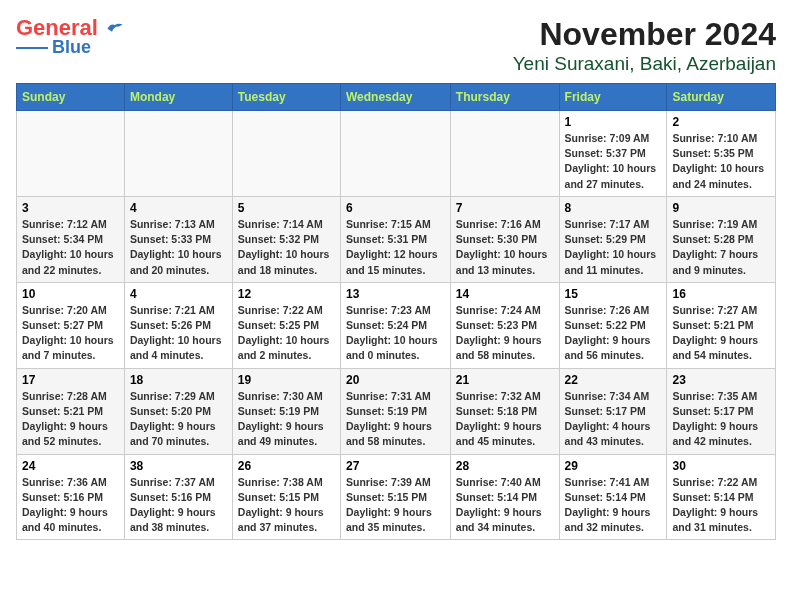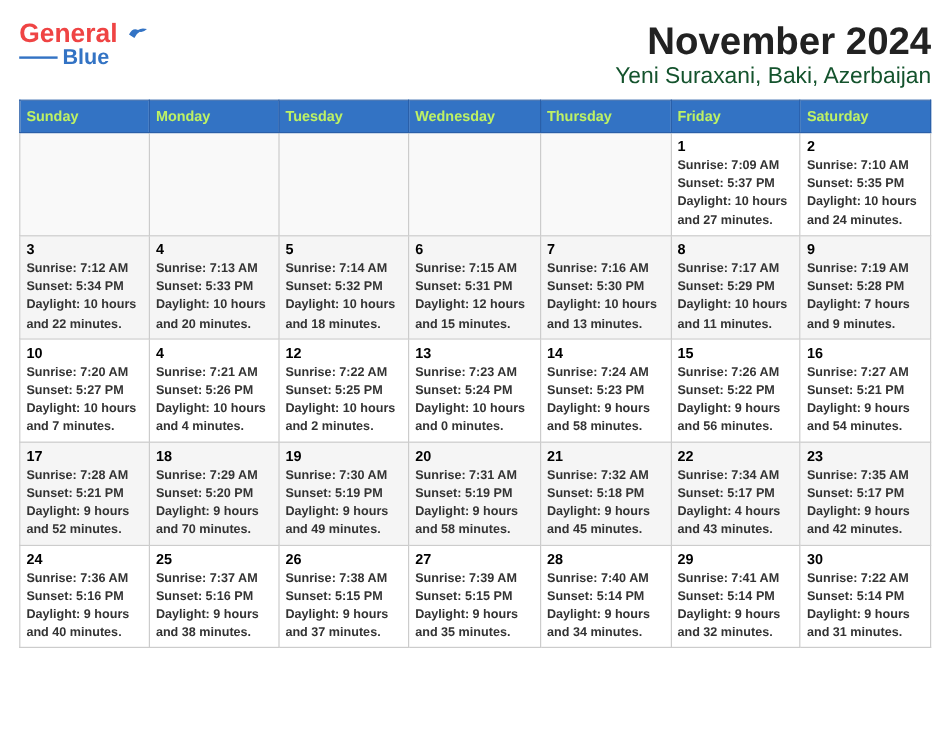--- a/index.html
+++ b/index.html
@@ -228,21 +228,21 @@
           <span class="day-num">23</span>
           <div class="day-info"><span>Sunrise: 7:35 AM</span><br><span>Sunset: 5:17 PM</span><br><span>Daylight: 9 hours and 42 minutes.</span></div>
         </td>
       </tr>
       <tr>
         <td>
           <span class="day-num">24</span>
           <div class="day-info"><span>Sunrise: 7:36 AM</span><br><span>Sunset: 5:16 PM</span><br><span>Daylight: 9 hours and 40 minutes.</span></div>
         </td>
         <td>
-          <span class="day-num">25</span>
+          <span class="day-num">38</span>
           <div class="day-info"><span>Sunrise: 7:37 AM</span><br><span>Sunset: 5:16 PM</span><br><span>Daylight: 9 hours and 38 minutes.</span></div>
         </td>
         <td>
           <span class="day-num">26</span>
           <div class="day-info"><span>Sunrise: 7:38 AM</span><br><span>Sunset: 5:15 PM</span><br><span>Daylight: 9 hours and 37 minutes.</span></div>
         </td>
         <td>
           <span class="day-num">27</span>
           <div class="day-info"><span>Sunrise: 7:39 AM</span><br><span>Sunset: 5:15 PM</span><br><span>Daylight: 9 hours and 35 minutes.</span></div>
         </td>

